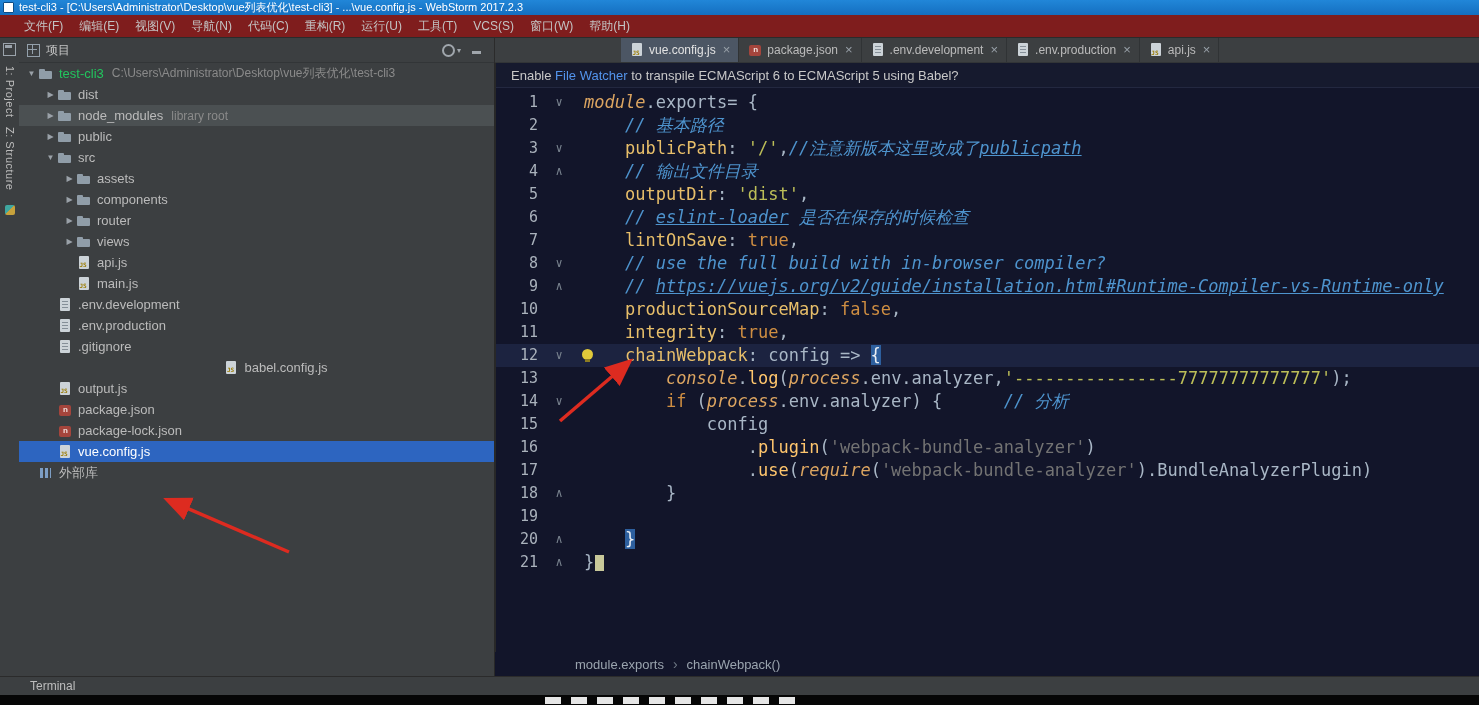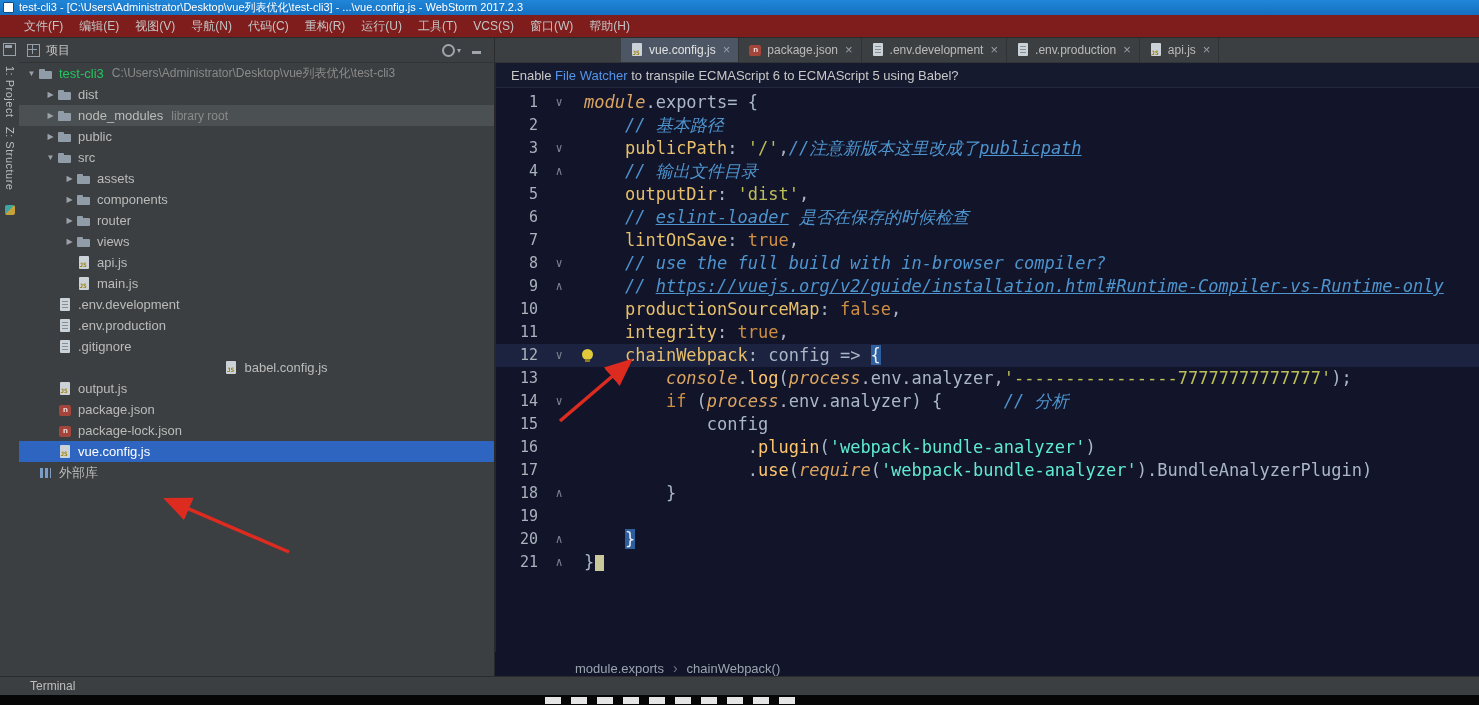--- a/index.html
+++ b/index.html
@@ -75,33 +75,33 @@
   .code{margin-top:3px;position:relative}
   .cl{display:flex;height:23px;line-height:23px;font-family:"DejaVu Sans Mono",monospace;font-size:17px;
       white-space:pre;position:relative}
   .cl.cur{background:#1c2340}
   .num{width:42px;flex:none;text-align:right;padding-right:6px;color:#aab2bc;font-size:15px}
   .fold{width:30px;flex:none;text-align:center;color:#78828e;font-size:12px}
   .ct{flex:1;padding-left:10px;overflow:hidden}
   .d{color:#a9b7c6}
   .prop{color:#e8bf6a}
   .stry{color:#bcbe58}
-  .strg{color:#5eead4}
+  .strg{color:#737373}
   .cmt{color:#4e94ce;font-style:italic}
   .cmtu{color:#4e94ce;font-style:italic;text-decoration:underline}
   .kw{color:#cf8e42}
   .itor{color:#dca561;font-style:italic}
   .fn{color:#ffc66d}
   .sel{color:#eaeef4;background:#2d5f9e}
   .cursor{display:inline-block;width:9px;height:16px;background:#c8c89a;vertical-align:-3px;margin-left:1px}
   .bulb{position:absolute;left:86px;top:5px;width:11px;height:11px;background:#e0c93a;border-radius:50%}
   .bulb::after{content:"";position:absolute;left:3px;top:10px;width:5px;height:3px;background:#8d7d22}
 
   .crumbs{position:absolute;left:495px;top:652px;width:984px;height:24px;background:#12152a;
-          display:flex;align-items:flex-end;padding-left:80px;box-sizing:border-box;font-size:13px}
+          display:flex;align-items:center;padding-left:80px;box-sizing:border-box;font-size:13px}
   .bitem{color:#9aa4ae;cursor:default}
   .bsep{color:#6e7884;margin:0 9px;font-size:14px}
 
   
   .termbar{left:0;top:676px;width:1479px;height:19px;background:#3c3f41;border-top:1px solid #2b2b2b;
            display:flex;align-items:center;padding-left:30px;box-sizing:border-box}
   .termlabel{color:#bdbdbd;font-size:12px;cursor:default}
   .blackbar{left:0;top:695px;width:1479px;height:10px;background:#060606}
   .tmarks{position:absolute;left:545px;top:2px;width:255px;height:7px;
           background:repeating-linear-gradient(90deg,#e6e6e6 0 16px,transparent 16px 26px)}

